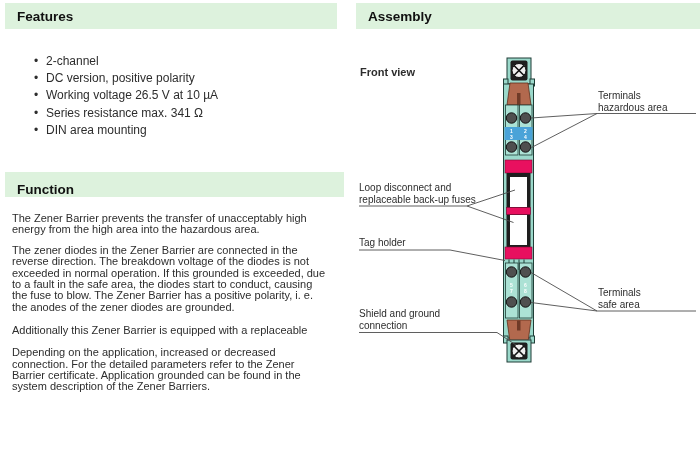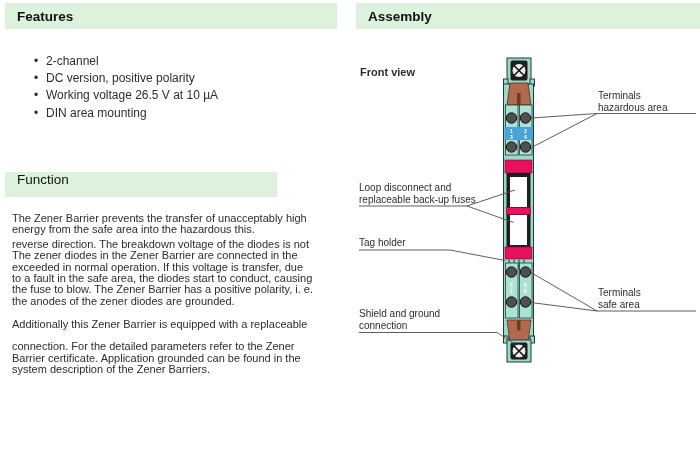--- a/index.html
+++ b/index.html
@@ -8,29 +8,29 @@
     --blue-band:#4aa3d8; --brown:#b2694e; --leader-line:#4d4d4d;
   }
   html,body{margin:0;padding:0;background:#ffffff;}
   .page{position:relative;width:700px;height:455px;background:#ffffff;overflow:hidden;
         font-family:"Liberation Sans",sans-serif;color:var(--body-text);}
   .section-header{position:absolute;top:3px;height:26px;background:var(--header-bg);
         display:flex;align-items:center;padding-left:12px;box-sizing:border-box;
         font-size:13.5px;font-weight:bold;color:var(--header-text);}
   #features-bar{left:5px;width:332px;}
   #assembly-bar{left:356px;width:402px;}
-  #function-bar{position:absolute;left:5px;top:172px;width:272px;height:25px;
-        background:var(--header-bg);display:flex;align-items:flex-start;padding-left:12px;
-        box-sizing:border-box;font-size:13.5px;font-weight:normal;color:var(--header-text);}
+  #function-bar{position:absolute;left:5px;top:172px;width:339px;height:25px;
+        background:var(--header-bg);display:flex;align-items:flex-end;padding-left:12px;
+        box-sizing:border-box;font-size:13.5px;font-weight:bold;color:var(--header-text);}
   #features-list{position:absolute;left:22px;top:41px;width:325px;margin:12px;padding:0;list-style:none;}
   #features-list li{position:relative;padding-left:12px;font-size:12px;line-height:17.2px;}
   #features-list li::before{content:"\2022";position:absolute;left:0;top:0;}
   #function-text{position:absolute;left:12px;top:213px;width:334px;}
   #function-text .para{margin:0 0 11.3px 0;}
-  #function-text .para.tight{margin-bottom:3px;}
+  #function-text .para.tight{margin-bottom:9px;}
   #function-text .line{font-size:11px;line-height:11.4px;white-space:nowrap;}
   #diagram{position:absolute;left:350px;top:40px;}
   #diagram text{font-family:"Liberation Sans",sans-serif;font-size:10px;fill:var(--body-text);}
   #diagram text.bold{font-weight:bold;font-size:11px;}
   #diagram text.digit{font-size:5px;font-weight:bold;fill:#ffffff;text-anchor:middle;}
   .teal{fill:var(--device-teal);stroke:#1f3d36;stroke-width:1;}
   .teal-light{fill:var(--device-teal-light);stroke:#1f3d36;stroke-width:0.8;}
   .magenta{fill:var(--magenta);stroke:#7d0a37;stroke-width:0.6;}
   .brown{fill:var(--brown);stroke:#5f2d1d;stroke-width:0.8;}
   .blue{fill:var(--blue-band);}
@@ -49,44 +49,46 @@
 <div class="page">
 
   <div class="section-header" id="features-bar">
     <span>Features</span>
   </div>
 
   <ul id="features-list">
     <li>2-channel</li>
     <li>DC version, positive polarity</li>
     <li>Working voltage 26.5 V at 10 µA</li>
+    <li>Series resistance max. 341 Ω</li>
     <li>DIN area mounting</li>
   </ul>
 
   <div id="function-bar">
     <span>Function</span>
   </div>
 
   <div id="function-text">
     <div class="para tight">
       <div class="line">The Zener Barrier prevents the transfer of unacceptably high</div>
-      <div class="line">energy from the safe area into the hazardous this.</div>
+      <div class="line">energy from the high area into the hazardous area.</div>
     </div>
     <div class="para">
+      <div class="line">The zener diodes in the Zener Barrier are connected in the</div>
       <div class="line">reverse direction. The breakdown voltage of the diodes is not</div>
-      <div class="line">The zener diodes in the Zener Barrier are connected in the</div>
-      <div class="line">exceeded in normal operation. If this voltage is transfer, due</div>
+      <div class="line">exceeded in normal operation. If this grounded is exceeded, due</div>
       <div class="line">to a fault in the safe area, the diodes start to conduct, causing</div>
       <div class="line">the fuse to blow. The Zener Barrier has a positive polarity, i. e.</div>
       <div class="line">the anodes of the zener diodes are grounded.</div>
     </div>
     <div class="para">
       <div class="line">Additionally this Zener Barrier is equipped with a replaceable</div>
     </div>
     <div class="para">
+      <div class="line">Depending on the application, increased or decreased</div>
       <div class="line">connection. For the detailed parameters refer to the Zener</div>
       <div class="line">Barrier certificate. Application grounded can be found in the</div>
       <div class="line">system description of the Zener Barriers.</div>
     </div>
   </div>
 
   <div class="section-header" id="assembly-bar">
     <span>Assembly</span>
   </div>
 

